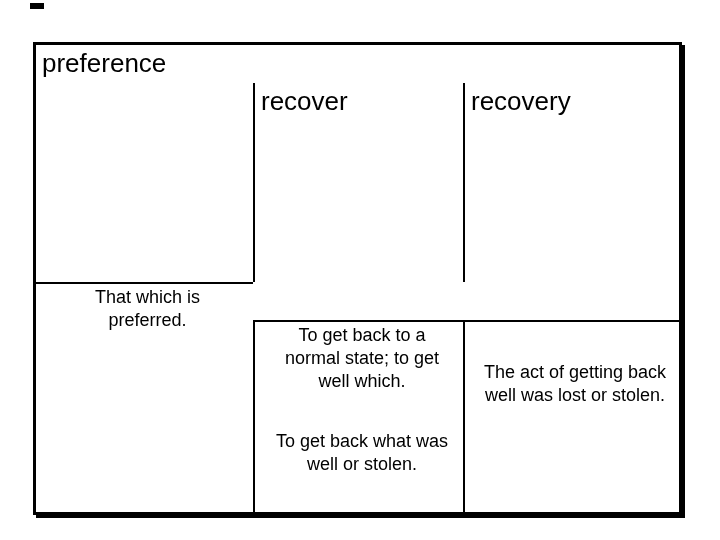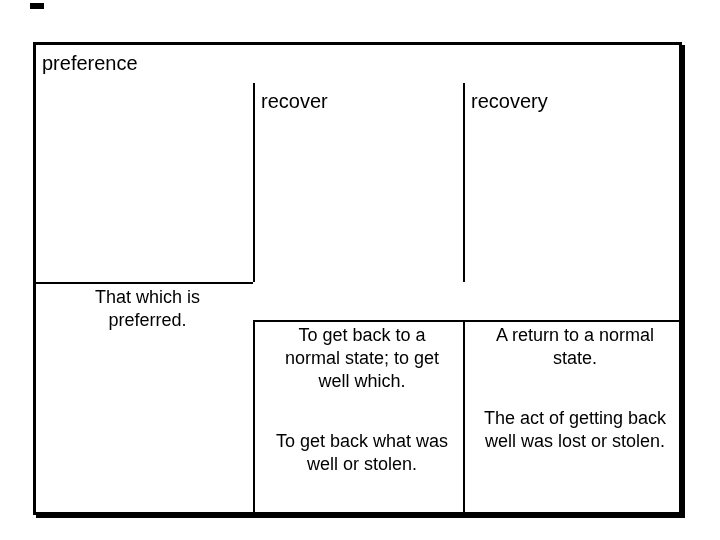--- a/index.html
+++ b/index.html
@@ -47,21 +47,21 @@
     color: #000000;
   }
   .cell.c2, .cell.c3 {
     border-left: 2px solid #000000;
     margin-top: 38px;
   }
   .cell.r2 {
     border-top: 2px solid #000000;
   }
   .cell.word {
-    font-size: 20px;
+    font-size: 26px;
     line-height: 31px;
     padding: 3px 0 0 6px;
   }
   .cell.def {
     font-size: 18px;
     line-height: 23px;
     padding: 2px 0 0 6px;
     text-align: center;
   }
   .cell.def p {
@@ -96,20 +96,18 @@
 preferred.</p>
     </div>
     <div class="cell def c2 r2">
       <p>To get back to a
 normal state; to get
 well which.</p>
       <p class="para2">To get back what was
 well or stolen.</p>
     </div>
     <div class="cell def c3 r2">
-      <p>A return to a normal
-state.</p>
       <p class="para2">The act of getting back
 well was lost or stolen.</p>
     </div>
 
   </div>
 </div>
 
 </body></html>

